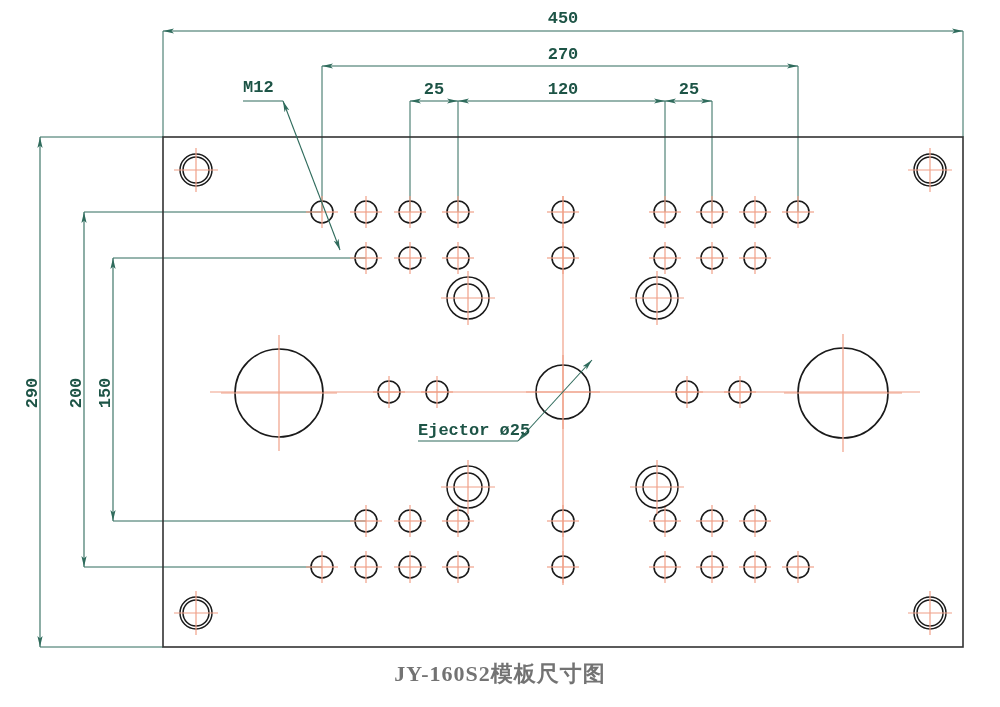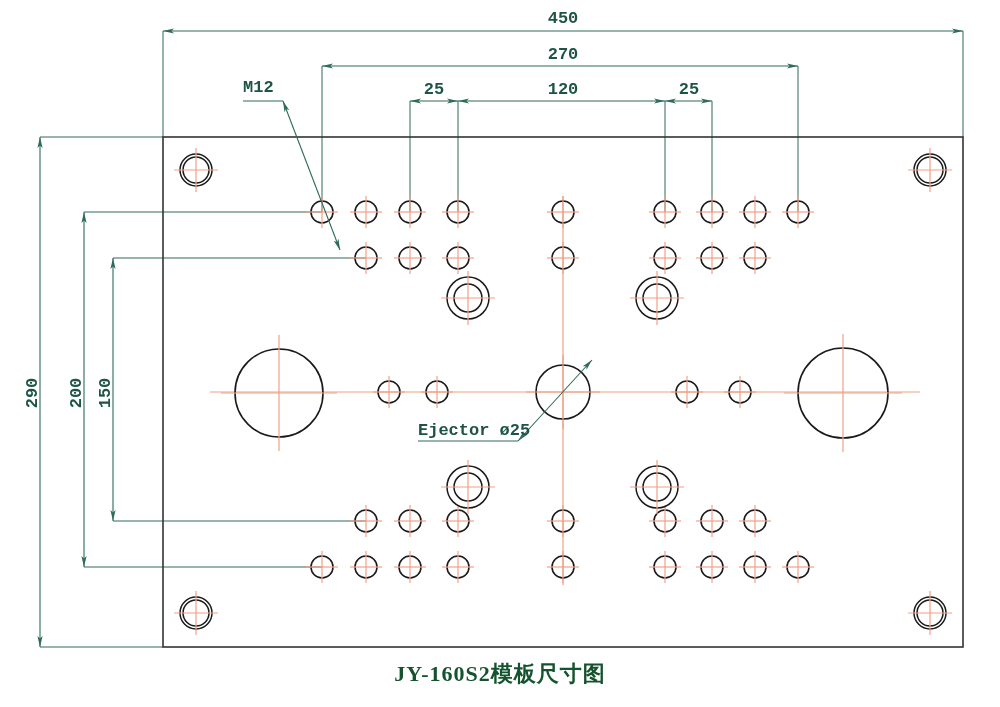--- a/index.html
+++ b/index.html
@@ -17,21 +17,21 @@
     letter-spacing:0px;
   }
   text.label{
     font-family:"Liberation Mono","DejaVu Sans Mono",monospace;
     font-size:17px;font-weight:700;fill:#1d5446;
   }
   #title-caption{
     position:absolute;left:0;top:659px;width:1000px;
     text-align:center;
     font-family:"Liberation Serif","DejaVu Serif",serif;
-    font-size:22px;font-weight:700;color:#14532d;
+    font-size:22px;font-weight:700;color:#737373;
     letter-spacing:1px;
   }
 </style>
 </head>
 <body>
 
 <div id="drawing-root">
   <svg class="cad" viewBox="0 0 1000 707" xmlns="http://www.w3.org/2000/svg">
     <defs>
       <marker id="arrL" markerWidth="12" markerHeight="8" refX="11" refY="4" orient="auto" markerUnits="userSpaceOnUse">

